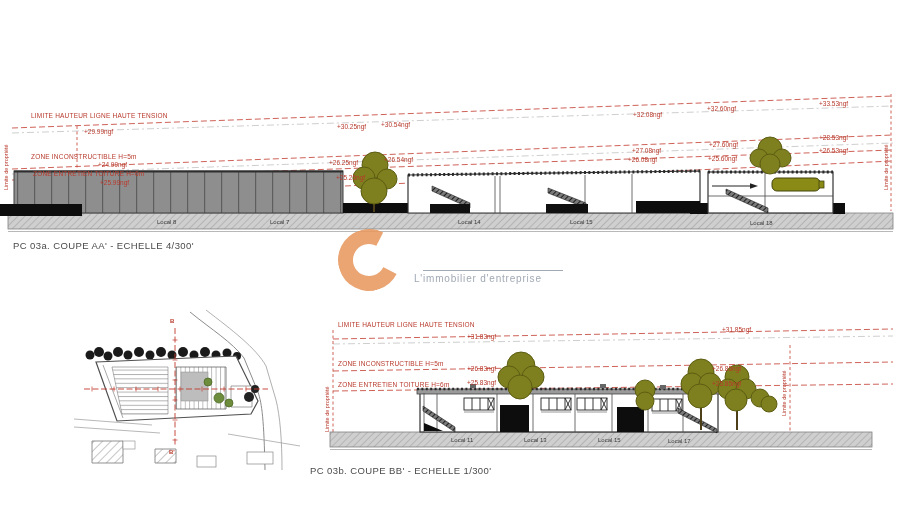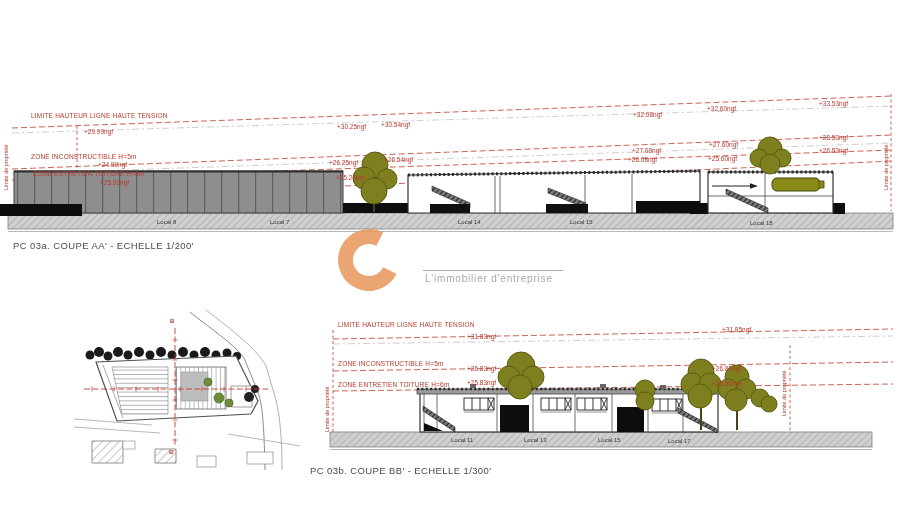--- a/index.html
+++ b/index.html
@@ -16,21 +16,21 @@
   
   .wm{position:absolute;left:338px;top:225px;width:300px;height:70px;opacity:.92;}
   .wm-c{position:absolute;left:0;top:4px;width:32px;height:32px;border-radius:50%;
         border:15px solid rgba(231,152,95,.95);border-right-color:transparent;
         transform:rotate(-18deg);}
   .wm-text{position:absolute;left:62px;top:0px;font-size:37px;font-weight:bold;
         letter-spacing:.5px;color:rgba(255,255,255,.25);
         -webkit-text-stroke:2px rgba(232,157,101,.95);line-height:1.2;}
   .wm-line{position:absolute;left:85px;top:45px;width:140px;height:0;
         border-top:1.5px solid #99a2ae;}
-  .wm-tag{position:absolute;left:87px;top:48px;font-size:10px;letter-spacing:.8px;
+  .wm-tag{position:absolute;left:76px;top:48px;font-size:10px;letter-spacing:.8px;
         color:#99a2ae;white-space:nowrap;}
 </style>
 </head>
 <body>
 
 <div id="sheet">
 
 <svg width="900" height="514" viewBox="0 0 900 514">
   <defs>
     <pattern id="pGround" width="5" height="5" patternUnits="userSpaceOnUse" patternTransform="rotate(45)">
@@ -319,21 +319,21 @@
 
 <span class="vtext" style="left:4px;top:190px">Limite de propriété</span>
 <span class="vtext" style="left:884px;top:190px">Limite de propriété</span>
 
 <span class="loc" style="left:157px;top:219px">Local 8</span>
 <span class="loc" style="left:270px;top:219px">Local 7</span>
 <span class="loc" style="left:458px;top:219px">Local 14</span>
 <span class="loc" style="left:570px;top:219px">Local 15</span>
 <span class="loc" style="left:750px;top:220px">Local 18</span>
 
-<span class="cap" style="left:13px;top:240px">PC 03a. COUPE AA' - ECHELLE 1/200'</span>
+<span class="cap" style="left:13px;top:240px">PC 03a. COUPE AA' - ECHELLE 4/300'</span>
 
 <span class="t lab" style="left:338px;top:322px">LIMITE HAUTEUR LIGNE HAUTE TENSION</span>
 <span class="t" style="left:467px;top:334px">+31.83ngf</span>
 <span class="t" style="left:722px;top:327px">+31.85ngf</span>
 <span class="t lab" style="left:338px;top:361px">ZONE INCONSTRUCTIBLE H=5m</span>
 <span class="t" style="left:467px;top:366px">+26.83ngf</span>
 <span class="t" style="left:712px;top:366px">+26.85ngf</span>
 <span class="t lab" style="left:338px;top:382px">ZONE ENTRETIEN TOITURE H=6m</span>
 <span class="t" style="left:467px;top:380px">+25.83ngf</span>
 <span class="t" style="left:712px;top:381px">+25.85ngf</span>

